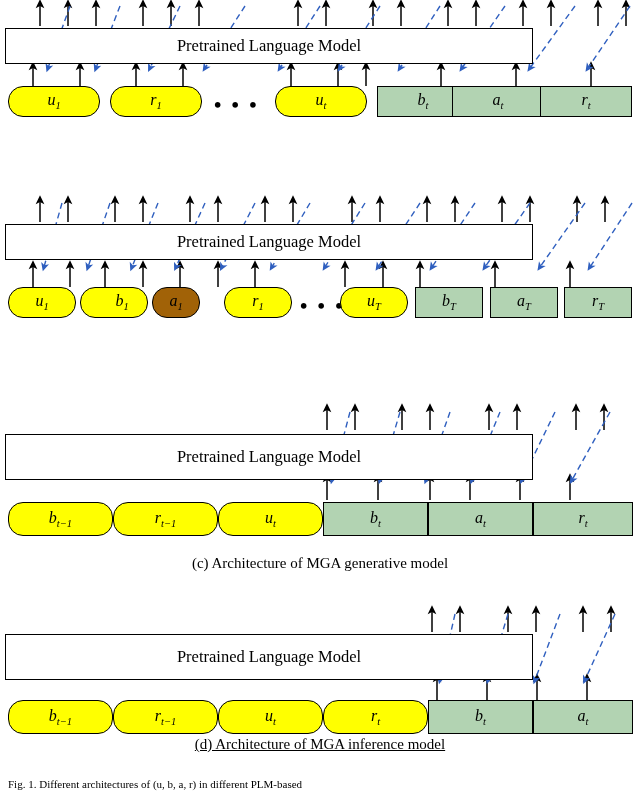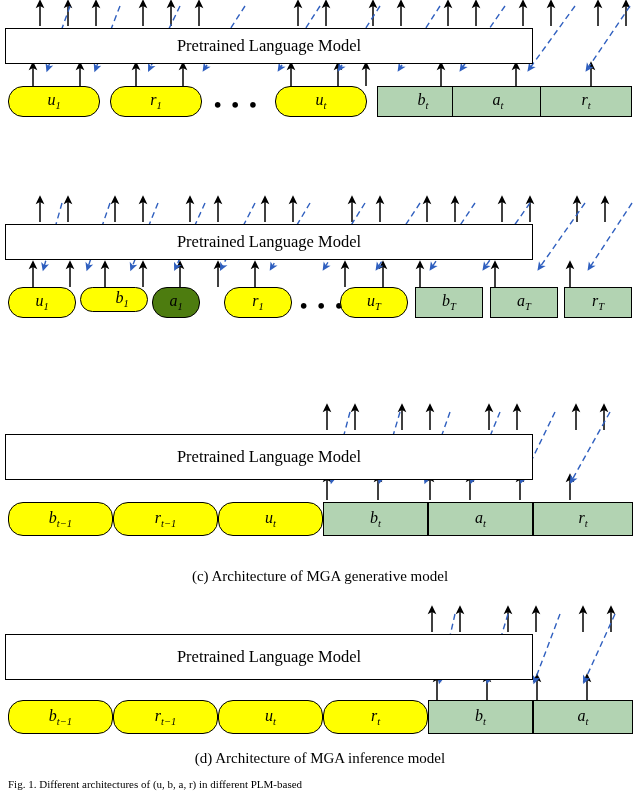--- a/index.html
+++ b/index.html
@@ -276,24 +276,24 @@
     </div>
   </div>
 
   <div class="panel" style="top:196px;height:180px;">
     <div class="plm-box" style="top:28px;height:36px;">
       <span>Pretrained Language Model</span>
     </div>
     <div class="token yellow" style="left: 8px; top: 91px; width: 68px; height: 31px; background: rgb(255, 255, 0);">
       <span><i>u</i><sub>1</sub></span>
     </div>
-    <div class="token yellow" style="left: 80px; top: 91px; width: 68px; height: 25px; background: rgb(255, 255, 0); padding-left: 16px;">
+    <div class="token yellow" style="left: 80px; top: 91px; width: 68px; height: 31px; background: rgb(255, 255, 0); padding-left: 16px;">
       <span><i>b</i><sub>1</sub></span>
     </div>
-    <div class="token yellow" style="left: 152px; top: 91px; width: 48px; height: 31px; background: #4d7c0f;">
+    <div class="token yellow" style="left: 152px; top: 91px; width: 48px; height: 31px; background: #a16207;">
       <span><i>a</i><sub>1</sub></span>
     </div>
     <div class="token yellow" style="left: 224px; top: 91px; width: 68px; height: 31px; background: rgb(255, 255, 0);">
       <span><i>r</i><sub>1</sub></span>
     </div>
     <div class="ellipsis" style="left:300px;top:100px;">• • •</div>
     <div class="token yellow" style="left: 340px; top: 91px; width: 68px; height: 31px; background: rgb(255, 255, 0);">
       <span><i>u</i><sub>T</sub></span>
     </div>
     <div class="token green" style="left: 415px; top: 91px; width: 68px; height: 31px; background: rgb(178, 211, 178);">
@@ -322,21 +322,21 @@
     </div>
     <div class="token green" style="left: 323px; top: 100px; width: 105px; height: 34px; background: rgb(178, 211, 178);">
       <span><i>b</i><sub>t</sub></span>
     </div>
     <div class="token green" style="left: 428px; top: 100px; width: 105px; height: 34px; background: rgb(178, 211, 178);">
       <span><i>a</i><sub>t</sub></span>
     </div>
     <div class="token green" style="left: 533px; top: 100px; width: 100px; height: 34px; background: rgb(178, 211, 178);">
       <span><i>r</i><sub>t</sub></span>
     </div>
-    <div class="caption" style="top:166px;text-align:center;">(c)  Architecture of MGA generative model</div>
+    <div class="caption" style="top:153px;text-align:center;">(c)  Architecture of MGA generative model</div>
   </div>
 
   <div class="panel" style="top:604px;height:180px;">
     <div class="plm-box" style="top:30px;height:46px;">
       <span>Pretrained Language Model</span>
     </div>
     <div class="token yellow" style="left: 8px; top: 96px; width: 105px; height: 34px; background: rgb(255, 255, 0);">
       <span><i>b</i><sub>t−1</sub></span>
     </div>
     <div class="token yellow" style="left: 113px; top: 96px; width: 105px; height: 34px; background: rgb(255, 255, 0);">
@@ -347,21 +347,21 @@
     </div>
     <div class="token yellow" style="left: 323px; top: 96px; width: 105px; height: 34px; background: rgb(255, 255, 0);">
       <span><i>r</i><sub>t</sub></span>
     </div>
     <div class="token green" style="left: 428px; top: 96px; width: 105px; height: 34px; background: rgb(178, 211, 178);">
       <span><i>b</i><sub>t</sub></span>
     </div>
     <div class="token green" style="left: 533px; top: 96px; width: 100px; height: 34px; background: rgb(178, 211, 178);">
       <span><i>a</i><sub>t</sub></span>
     </div>
-    <div class="caption" style="top:146px;">(d)  Architecture of MGA inference model</div>
+    <div class="caption" style="top:132px;text-decoration:underline;">(d)  Architecture of MGA inference model</div>
   </div>
 
   <div class="fig-caption" style="top:778px;">
     <span>Fig. 1.</span>
     <span>Different architectures of (u, b, a, r) in different PLM-based</span>
   </div>
 
 </div>
 
 </body></html>

